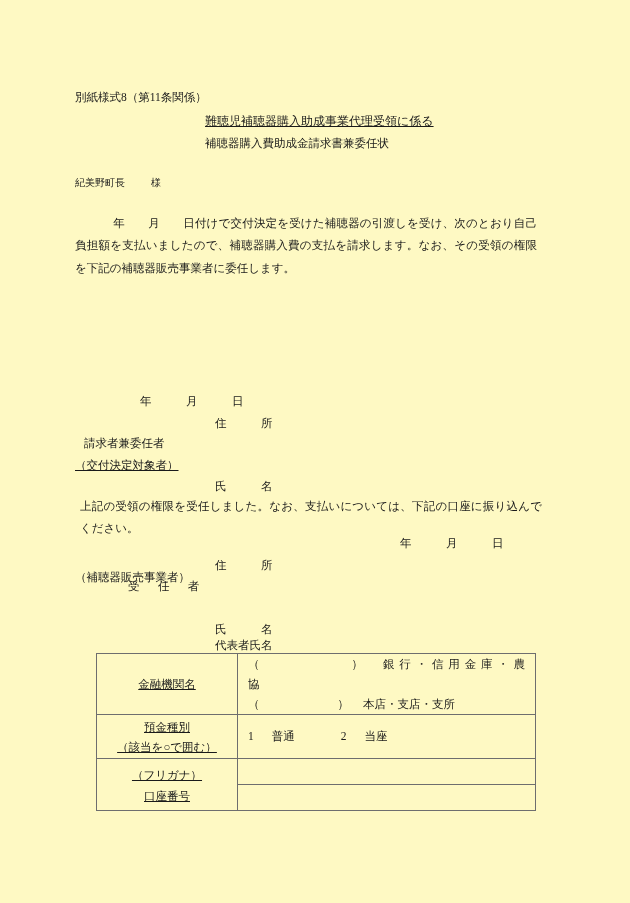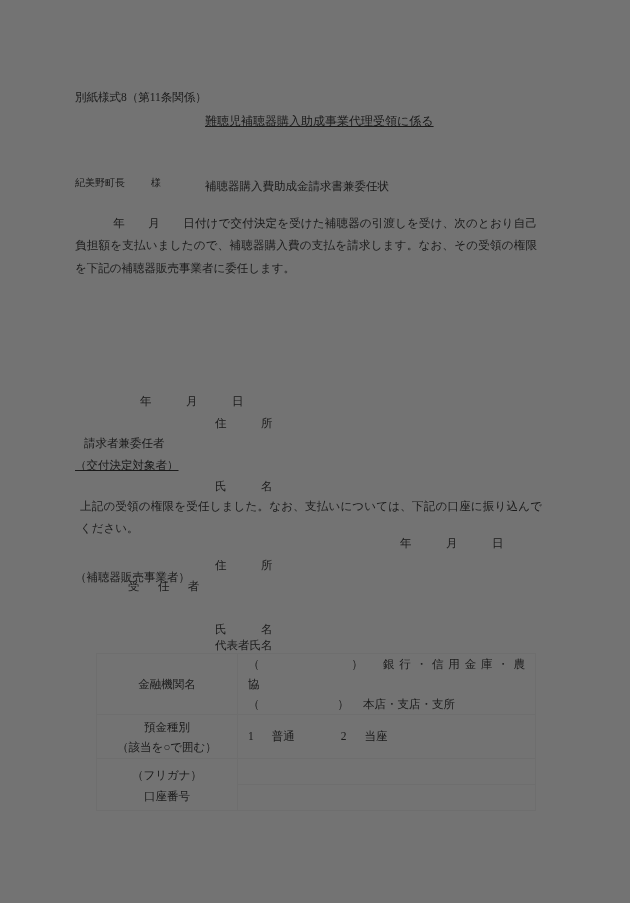--- a/index.html
+++ b/index.html
@@ -12,32 +12,32 @@
     height: 903px;
     position: relative;
     font-family: "Liberation Serif", "DejaVu Serif", serif;
     color: #1a1a1a;
     font-size: 11.5px;
     overflow: hidden;
   }
   .page {
     position: absolute;
     inset: 0;
-    background: #737373;
+    background: #fef9c3;
   }
 
   
   .abs { position: absolute; white-space: nowrap; }
   .line { line-height: 1.0; }
   .sp1 { letter-spacing: 0.30em; }
 
   
   #form-no { left: 75px; top: 92px; font-size: 11.5px; }
   #title-1 { left: 205px; top: 115px; font-size: 12px; text-decoration: underline; }
-  #title-2 { left: 205px; top: 138px; font-size: 11.5px; margin-top: 43px; }
+  #title-2 { left: 205px; top: 138px; font-size: 11.5px; }
 
   
   #addressee { left: 75px; top: 178px; font-size: 10px; }
   #addressee .honor { margin-left: 26px; }
 
   
   #intro {
     position: absolute;
     left: 75px;
     top: 212px;
@@ -111,20 +111,21 @@
     font-size: 11.5px;
   }
   #bank-table td {
     border: 1px solid #6e6e6e;
     padding: 0;
     vertical-align: middle;
   }
   #bank-table td.bank-label {
     width: 140px;
     text-align: center;
+    text-decoration: underline;
   }
   #bank-table td.bank-value { padding-left: 10px; }
 
   .row-bank    { height: 44px; }
   .row-type    { height: 44px; }
   .row-account { height: 26px; }
 
   .two-line { line-height: 1.75; }
   .two-line .sub { display: block; }
 

